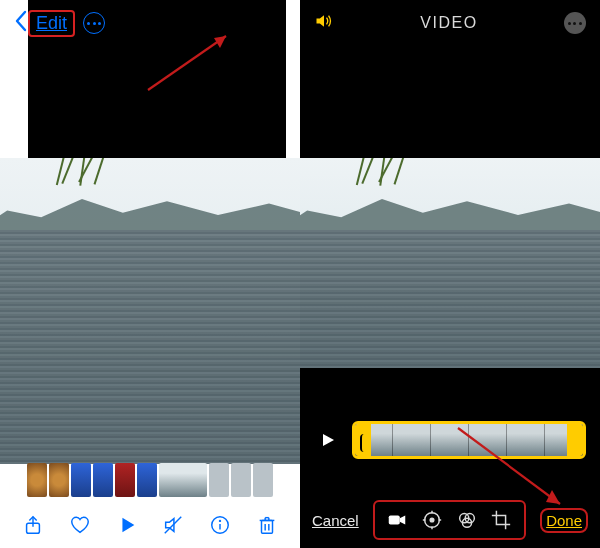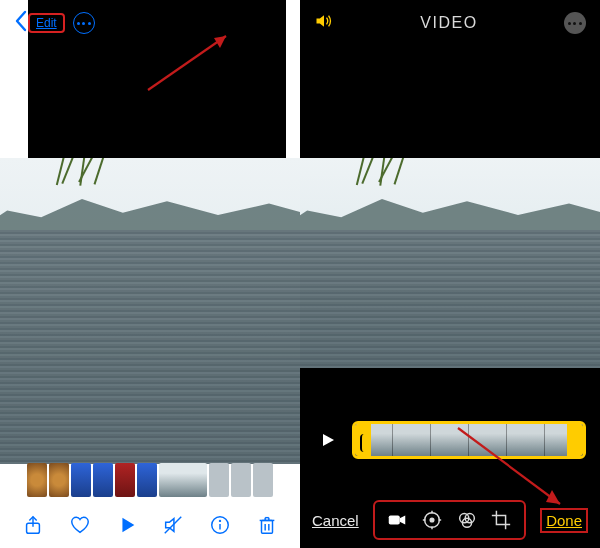--- a/index.html
+++ b/index.html
@@ -13,21 +13,21 @@
     background: #ffffff;
   }
   .l-top {
     height: 46px;
     display: flex; align-items: center; justify-content: space-between;
     padding: 0 14px;
   }
   .l-top .back svg { width: 14px; height: 22px; }
   .l-top .right { display: flex; align-items: center; gap: 8px; position: relative; }
   .edit-btn {
-    color: #006fff; font-size: 12px; font-weight: 400;
+    color: #006fff; font-size: 18px; font-weight: 400;
     padding: 1px 6px; border: 2px solid #d62121; border-radius: 4px;
     text-decoration: underline;
   }
   .more-circ {
     width: 22px; height: 22px; border: 1.6px solid #006fff; border-radius: 50%;
     display: flex; align-items: center; justify-content: center;
   }
   .more-circ span { display:block; width:3px; height:3px; background:#006fff; border-radius:50%; margin:0 1.2px; }
 
   
@@ -140,21 +140,21 @@
   .cancel { color:#e8e8e8; font-size:15px; text-decoration:underline; }
   .toolset {
     flex:1; display:flex; align-items:center; justify-content:space-evenly;
     border:2px solid #c21b1b; border-radius:6px; height:40px; margin:0 6px;
   }
   .toolset .t { width:24px; height:24px; display:flex; align-items:center; justify-content:center; }
   .toolset svg { width:22px; height:22px; stroke:#d9d9d9; fill:none; stroke-width:1.6; }
   .toolset .vid svg { fill:#fff; stroke:none; }
   .done {
     color:#ffcc00; font-size:15px; text-decoration:underline;
-    border:2px solid #c21b1b; border-radius:0; padding:2px 4px;
+    border:2px solid #c21b1b; border-radius:8px; padding:2px 4px;
   }
 </style>
 </head>
 <body>
 
 <div class="left">
   <div class="l-top">
     <div class="back">
       <svg viewBox="0 0 14 22">
         <polyline points="11,2 3,11 11,20" fill="none" stroke="#006fff" stroke-width="2.4" stroke-linecap="round" stroke-linejoin="round"></polyline>

